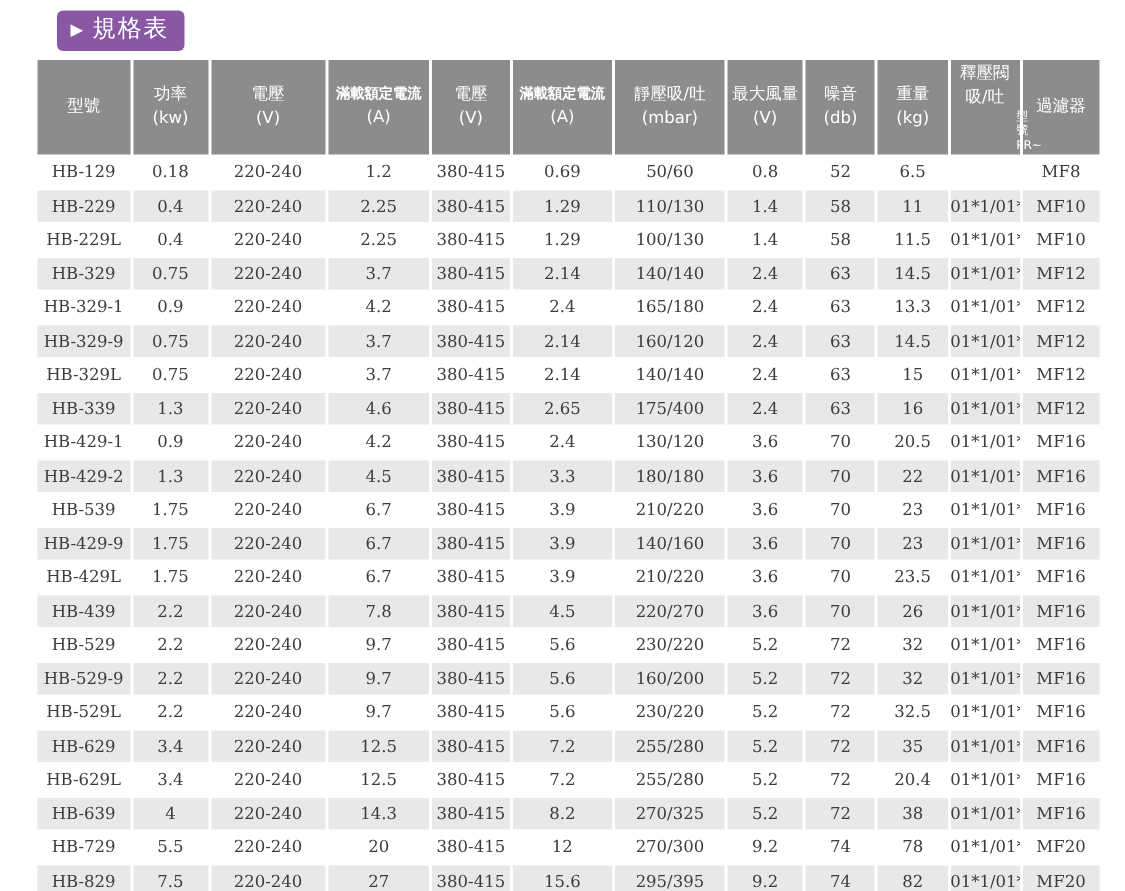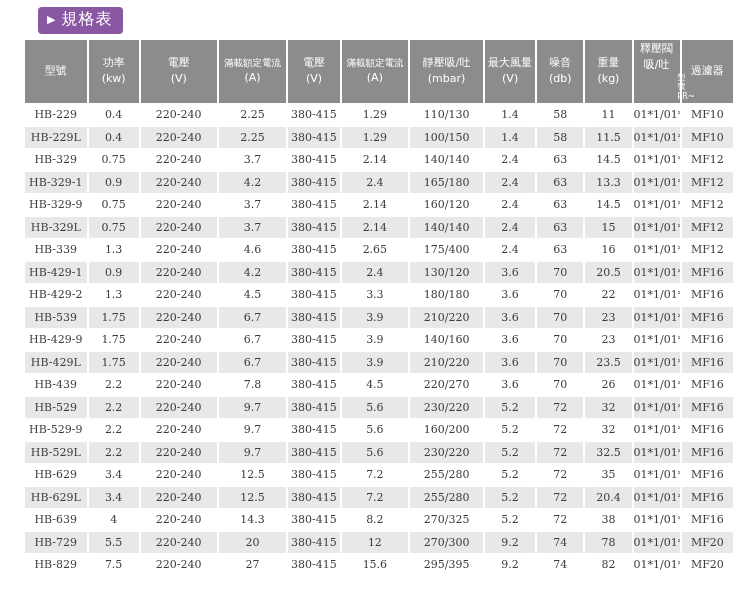--- a/index.html
+++ b/index.html
@@ -25,21 +25,21 @@
     border-collapse:separate;border-spacing:2px;table-layout:fixed;
     background:#ffffff;
   }
   th{
     background:var(--header-bg);color:#ffffff;
     font-weight:normal;font-size:11px;line-height:1.45;
     height:50px;padding:1px 0;vertical-align:middle;
     font-family:"DejaVu Sans",sans-serif;
   }
   th .h1,th .h2,th .h3{display:block;}
-  th.long .h1{font-size:9.5px;}
+  th.long .h1{font-size:9.5px;font-weight:bold;}
   th .h3{font-size:8px;line-height:1.2;margin-left:44px;}
   td{
     text-align:center;font-size:11px;color:var(--text);
     font-family:"DejaVu Serif","Liberation Serif",serif;
     height:20.5px;padding:0;white-space:nowrap;overflow:hidden;
   }
   tbody tr:nth-child(even) td{background:var(--stripe);}
 </style>
 </head>
 <body>
@@ -111,41 +111,55 @@
             <span class="h2">吸/吐</span>
             <span class="h3">型號PR~</span>
           </th>
           <th>
             <span class="h1">過濾器</span>
           </th>
         </tr>
     </thead>
     <tbody id="spec-body">
         <tr>
+          <td>HB-129</td>
+          <td>0.18</td>
+          <td>220-240</td>
+          <td>1.2</td>
+          <td>380-415</td>
+          <td>0.69</td>
+          <td>50/60</td>
+          <td>0.8</td>
+          <td>52</td>
+          <td>6.5</td>
+          <td></td>
+          <td>MF8</td>
+        </tr>
+        <tr>
           <td>HB-229</td>
           <td>0.4</td>
           <td>220-240</td>
           <td>2.25</td>
           <td>380-415</td>
           <td>1.29</td>
           <td>110/130</td>
           <td>1.4</td>
           <td>58</td>
           <td>11</td>
           <td>01*1/01*1</td>
           <td>MF10</td>
         </tr>
         <tr>
           <td>HB-229L</td>
           <td>0.4</td>
           <td>220-240</td>
           <td>2.25</td>
           <td>380-415</td>
           <td>1.29</td>
-          <td>100/150</td>
+          <td>100/130</td>
           <td>1.4</td>
           <td>58</td>
           <td>11.5</td>
           <td>01*1/01*1</td>
           <td>MF10</td>
         </tr>
         <tr>
           <td>HB-329</td>
           <td>0.75</td>
           <td>220-240</td>

